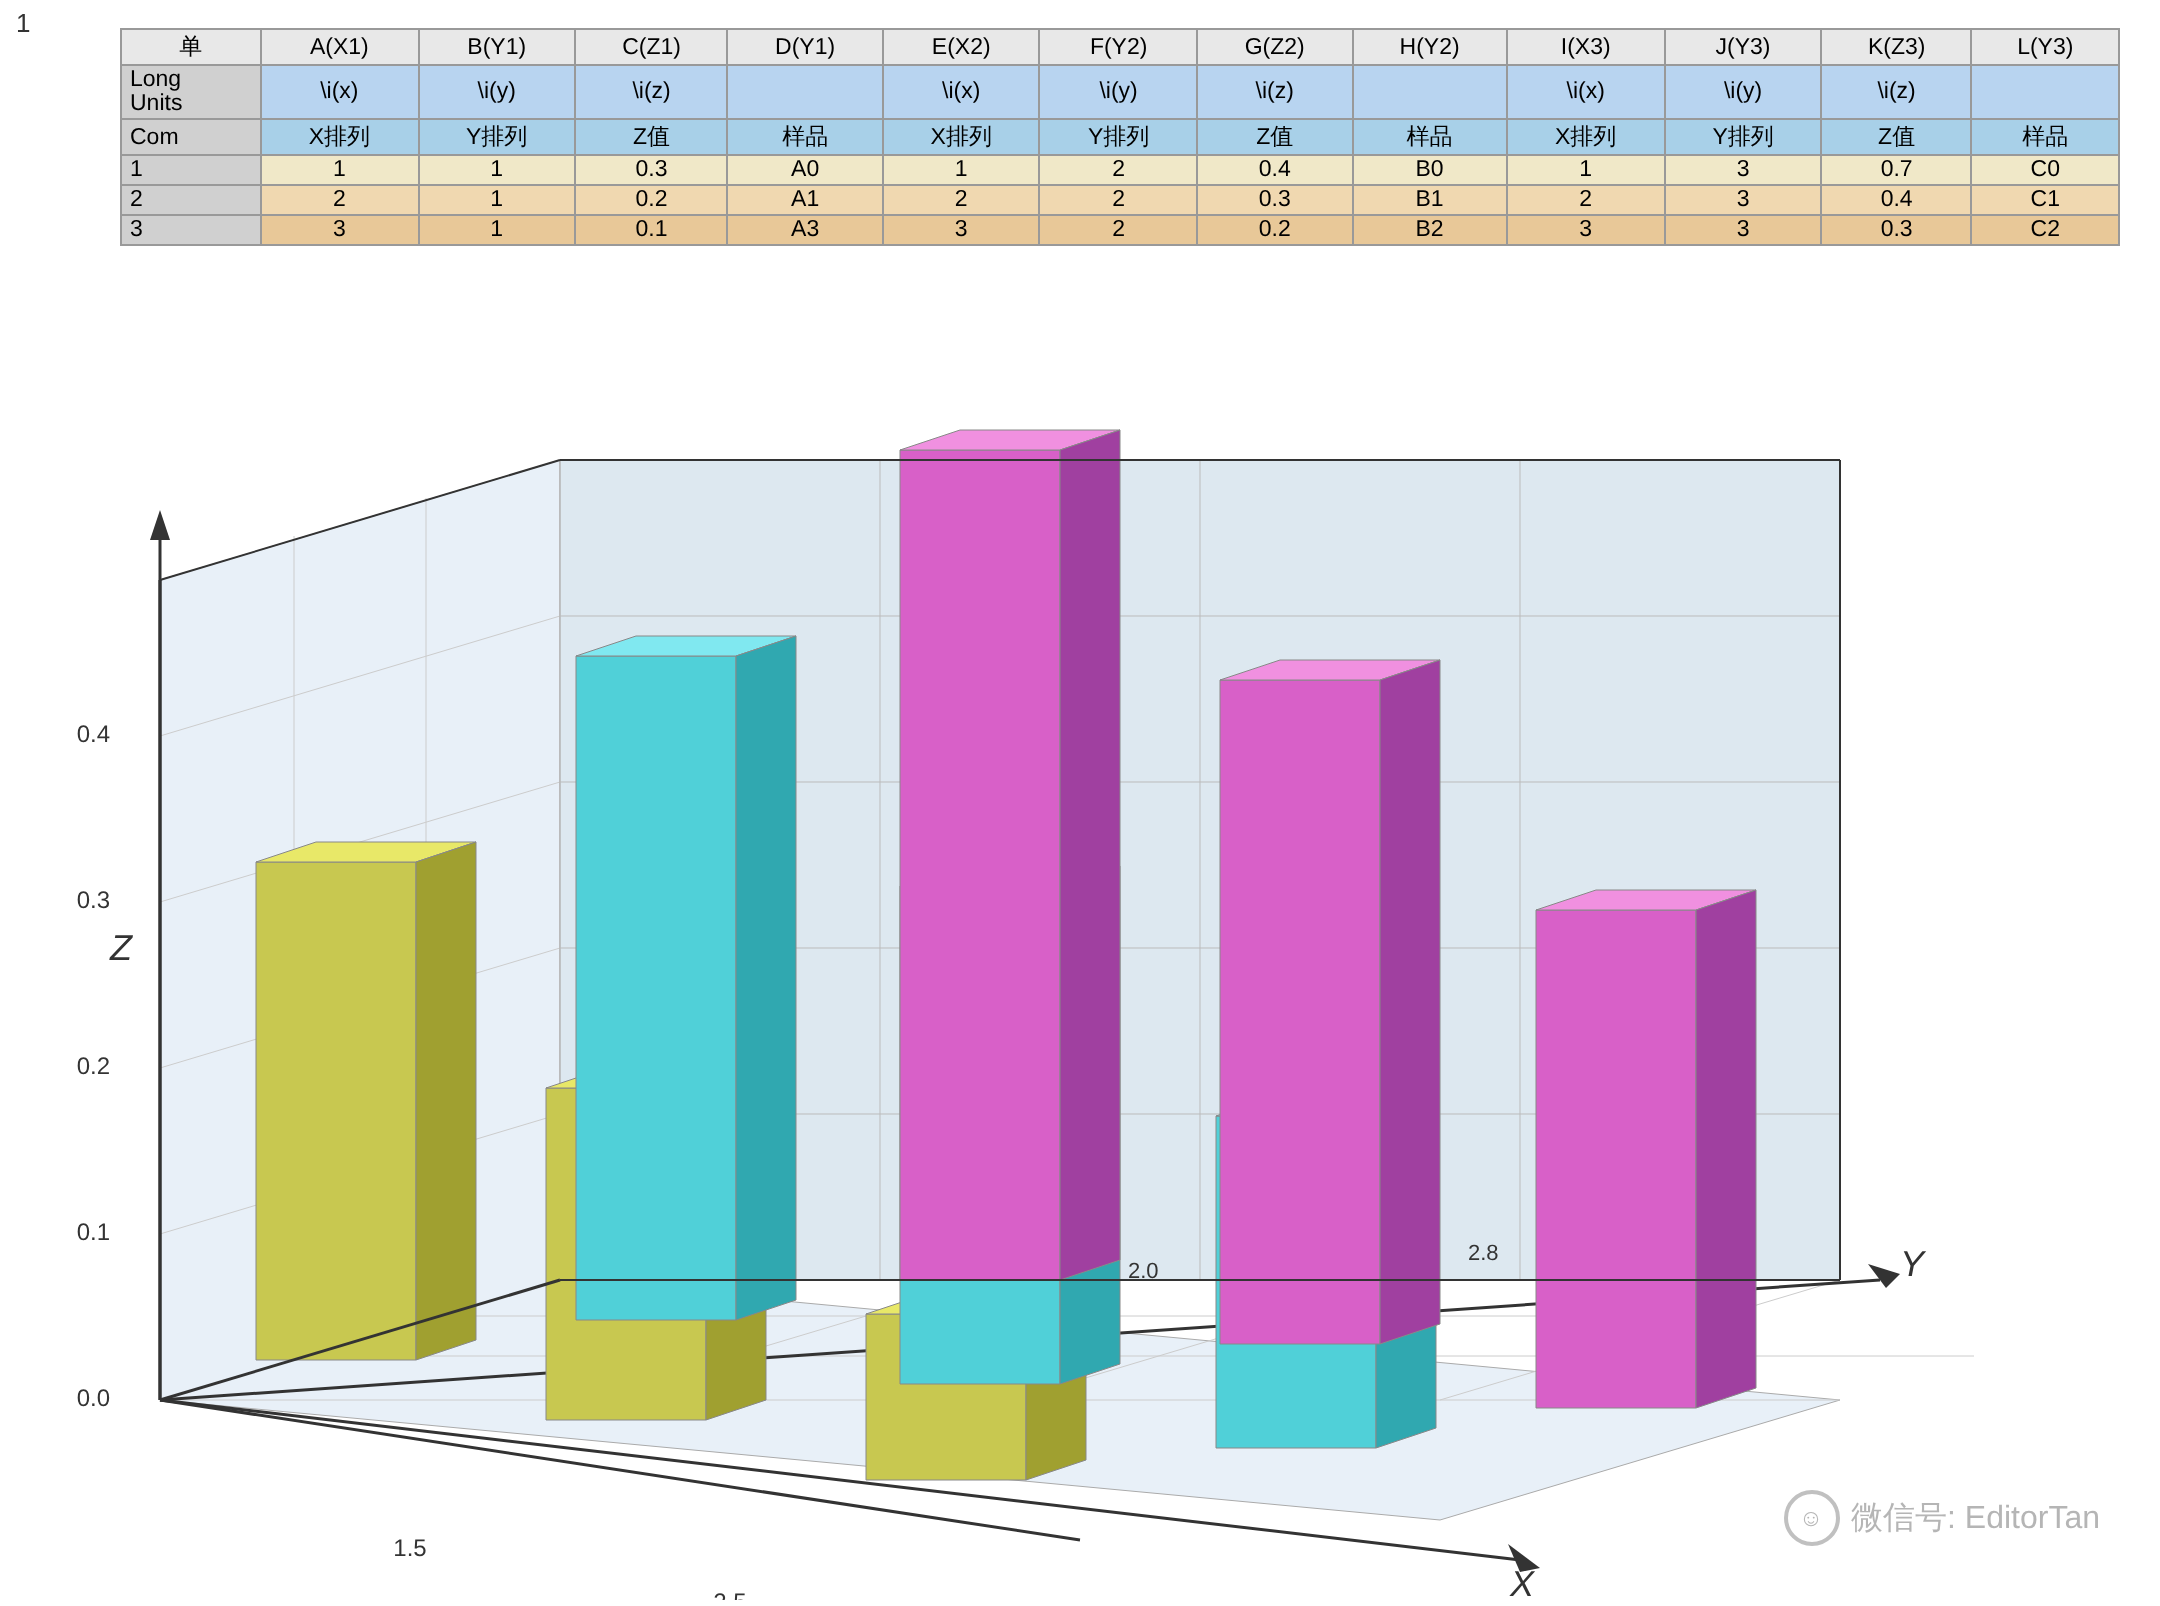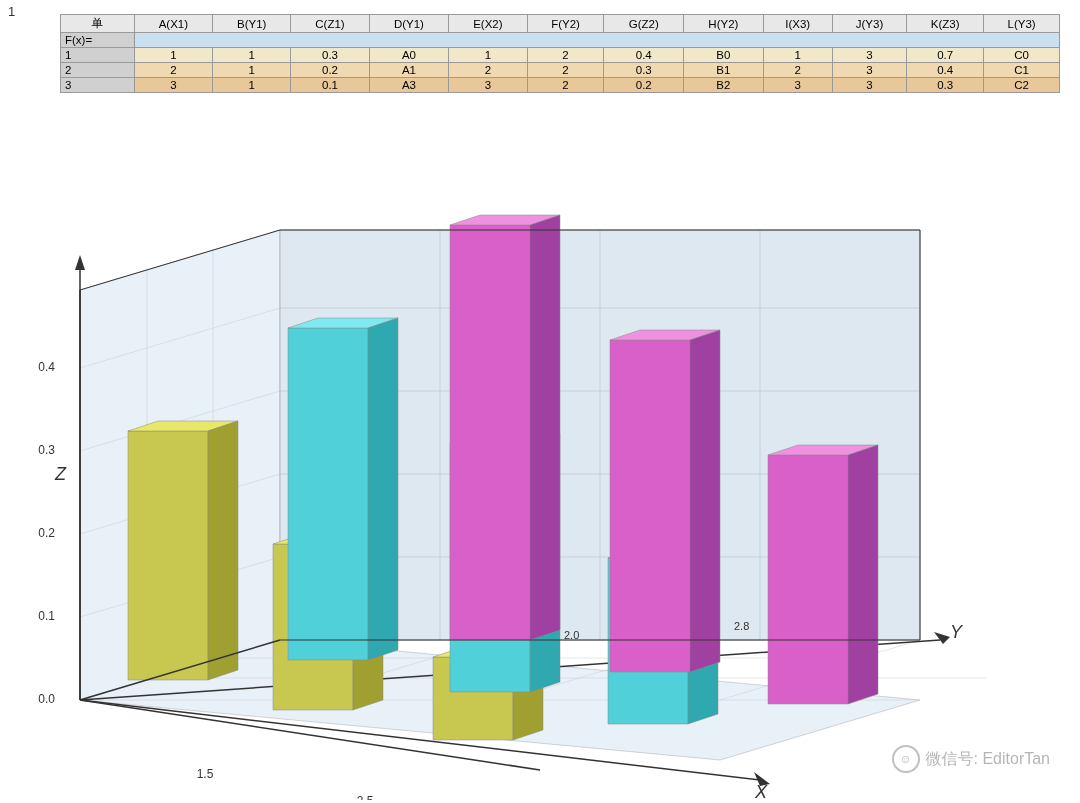--- a/index.html
+++ b/index.html
@@ -108,23 +108,49 @@
         <td>F(Y2)</td>
         <td>G(Z2)</td>
         <td>H(Y2)</td>
         <td>I(X3)</td>
         <td>J(Y3)</td>
         <td>K(Z3)</td>
         <td>L(Y3)</td>
       </tr>
     </thead>
     <tbody>
-      <tr class="row-fx">
-        <td class="col-label">F(x)=</td>
-        <td colspan="12"></td>
+      <tr class="row-long-units">
+        <td class="col-label">Long<br>Units</td>
+        <td>\i(x)</td>
+        <td>\i(y)</td>
+        <td>\i(z)</td>
+        <td></td>
+        <td>\i(x)</td>
+        <td>\i(y)</td>
+        <td>\i(z)</td>
+        <td></td>
+        <td>\i(x)</td>
+        <td>\i(y)</td>
+        <td>\i(z)</td>
+        <td></td>
+      </tr>
+      <tr class="row-com">
+        <td class="col-label">Com</td>
+        <td>X排列</td>
+        <td>Y排列</td>
+        <td>Z值</td>
+        <td>样品</td>
+        <td>X排列</td>
+        <td>Y排列</td>
+        <td>Z值</td>
+        <td>样品</td>
+        <td>X排列</td>
+        <td>Y排列</td>
+        <td>Z值</td>
+        <td>样品</td>
       </tr>
       <tr class="row-1">
         <td class="col-label">1</td>
         <td>1</td>
         <td>1</td>
         <td>0.3</td>
         <td>A0</td>
         <td>1</td>
         <td>2</td>
         <td>0.4</td>

